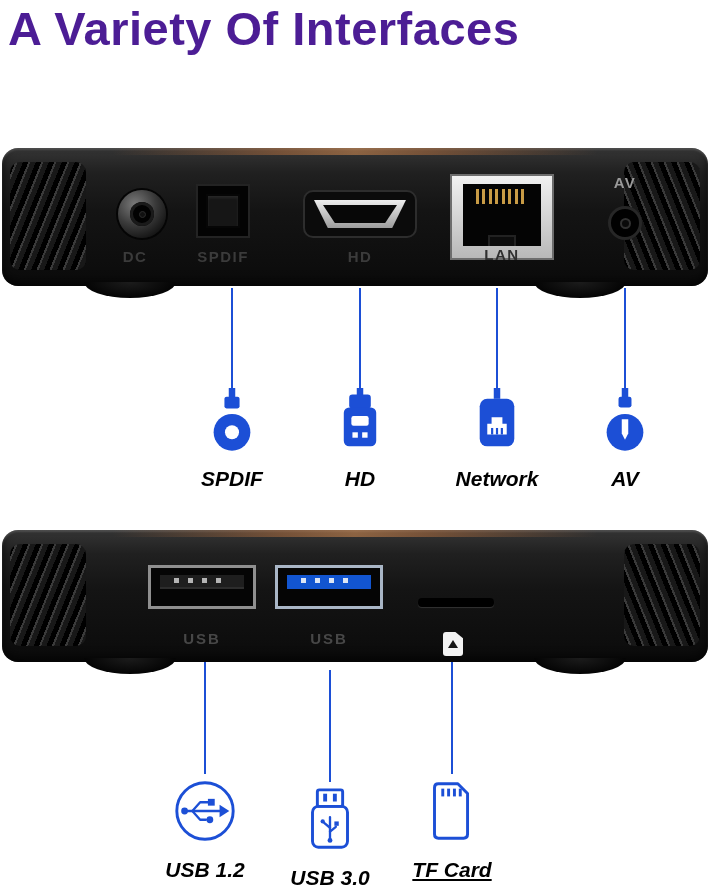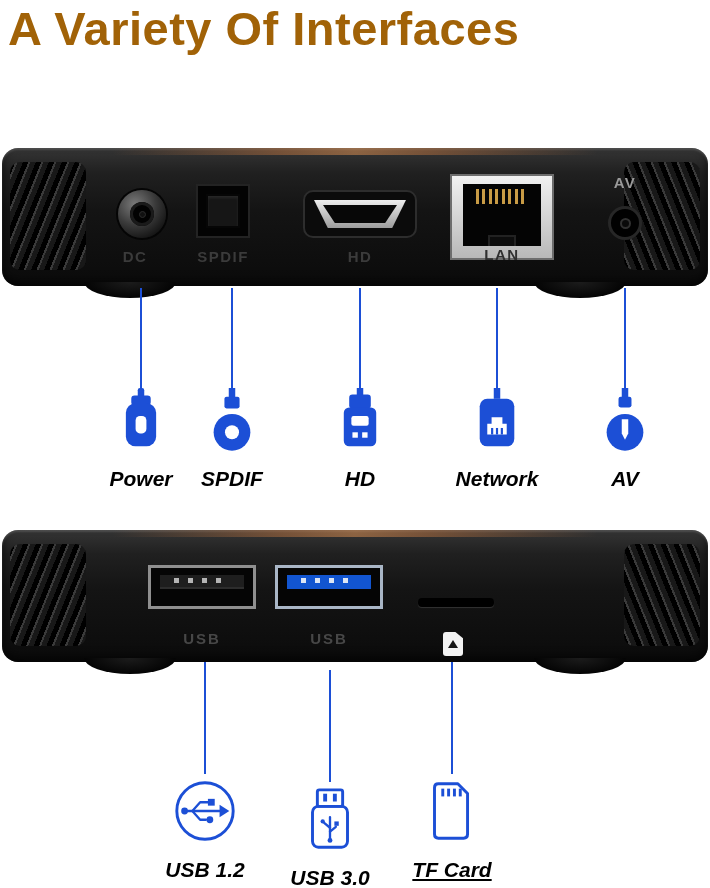--- a/index.html
+++ b/index.html
@@ -2,21 +2,21 @@
 <html style="--accent: #1c4fd6;"><head>
 <meta charset="utf-8">
 <style>
   :root { --accent:#1c4fd6; }
   * { box-sizing:border-box; }
   html,body { margin:0; padding:0; background:#fff; }
   .page { position:relative; width:710px; height:888px; background:#fff; overflow:hidden;
           font-family:"Liberation Sans", sans-serif; }
 
   .title { position:absolute; top:2px; left:8px; width:698px; margin:0;
-           font-size:47px; line-height:1.15; font-weight:800; color:#a16207; letter-spacing:0.5px; }
+           font-size:47px; line-height:1.15; font-weight:800; color:#4c1d95; letter-spacing:0.5px; }
 
   
   .device { position:absolute; left:2px; width:706px; border-radius:16px;
             background:linear-gradient(180deg,#353535 0%,#202020 18%,#141414 45%,#0b0b0b 100%);
             box-shadow: inset 0 2px 2px rgba(255,255,255,.14), inset 0 -5px 10px rgba(0,0,0,.65); }
   .device--one { top:148px; height:138px; }
   .device--two { top:530px; height:132px; }
 
   .sheen { position:absolute; top:0; left:110px; right:110px; height:7px; border-radius:8px;
            background:linear-gradient(90deg, rgba(0,0,0,0) 0%, rgba(173,108,62,.55) 35%,
@@ -145,30 +145,20 @@
     <div class="plabel" style="left:109px;width:48px;top:100px;">DC</div>
     <div class="plabel" style="left:186px;width:70px;top:100px;">SPDIF</div>
     <div class="plabel" style="left:333px;width:50px;top:100px;">HD</div>
     <div class="plabel" style="left:448px;width:104px;top:98px;color:#303030;">LAN</div>
     <div class="plabel" style="left:602px;width:42px;top:26px;color:#9a9a9a;">AV</div>
 
     <div class="foot foot--left"></div>
     <div class="foot foot--right"></div>
   </div>
 
-  <div class="callout callout--top" style="left:96px;top:288px;">
-    <div class="cline"></div>
-    <svg class="cicon--top" viewBox="0 0 48 62">
-      <rect class="f" x="21" y="0" width="6" height="10" rx="2"></rect>
-      <rect class="f" x="15" y="7" width="18" height="9" rx="3"></rect>
-      <rect class="f" x="10" y="14" width="28" height="40" rx="9"></rect>
-      <rect class="fw" x="19" y="26" width="10" height="16" rx="4"></rect>
-    </svg>
-    <div class="clabel">Power</div>
-  </div>
 
   <div class="callout callout--top" style="left:187px;top:288px;">
     <div class="cline"></div>
     <svg class="cicon--top" viewBox="0 0 48 62">
       <rect class="f" x="21" y="0" width="6" height="10"></rect>
       <rect class="f" x="17" y="8" width="14" height="11" rx="2"></rect>
       <circle class="f" cx="24" cy="41" r="17"></circle>
       <circle class="fw" cx="24" cy="41" r="6.5"></circle>
     </svg>
     <div class="clabel">SPDIF</div>

